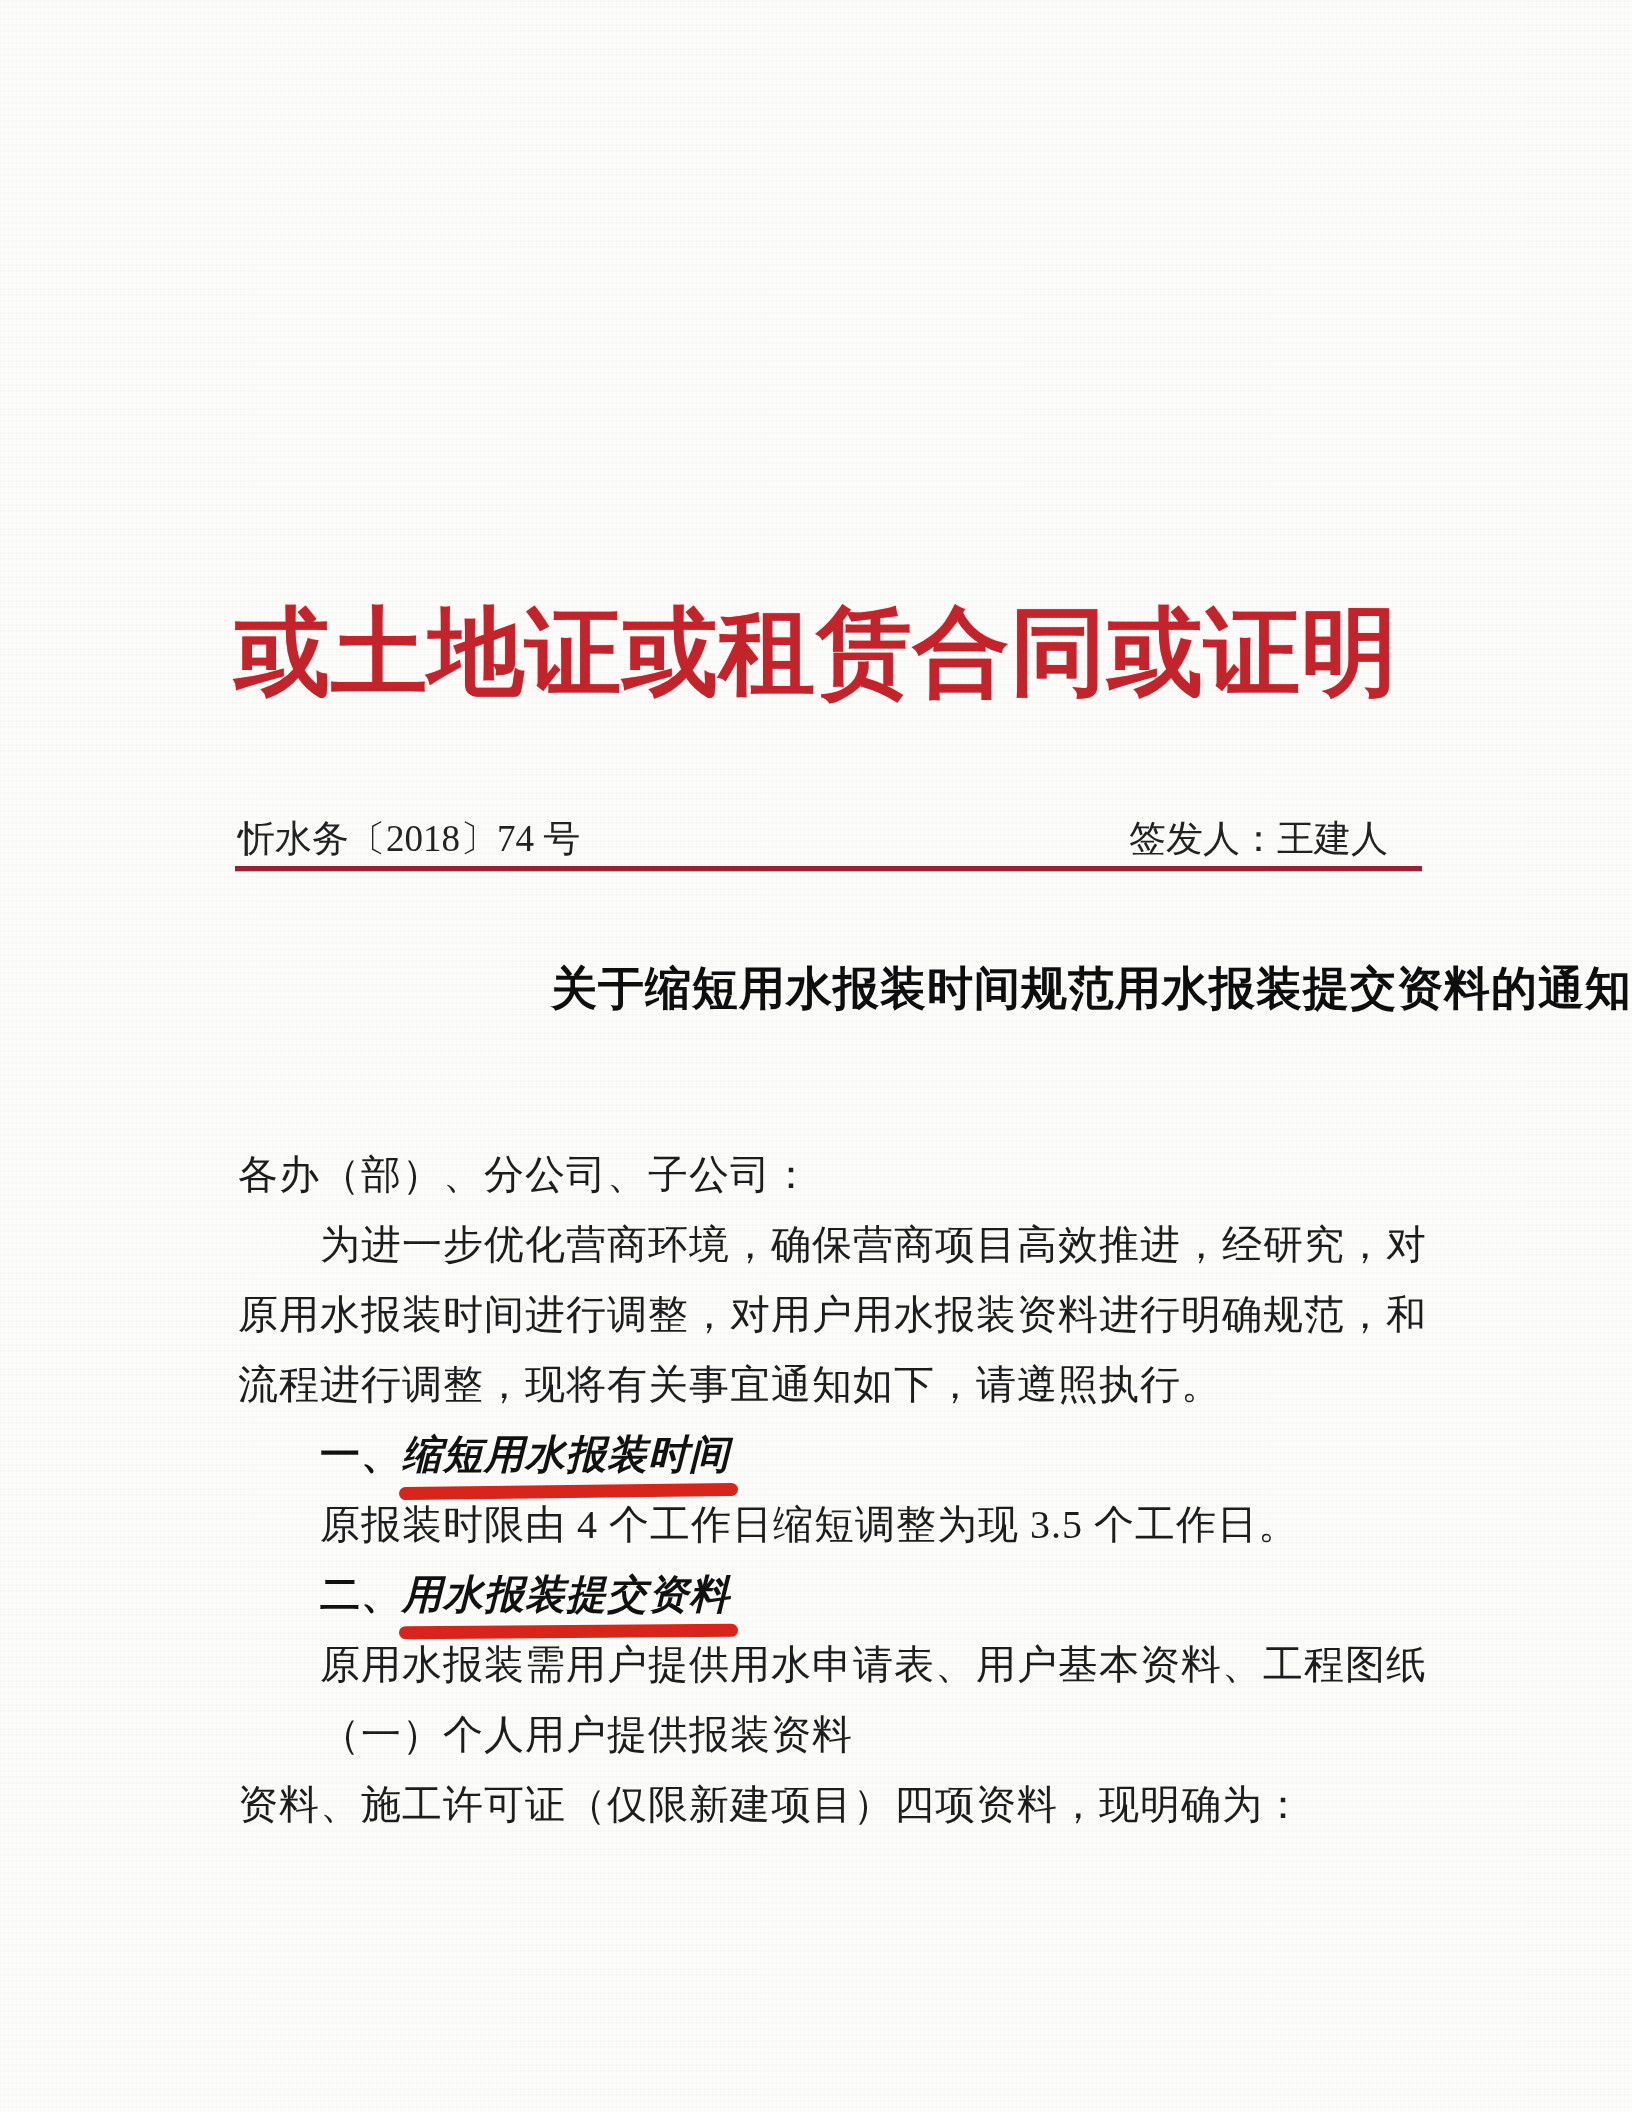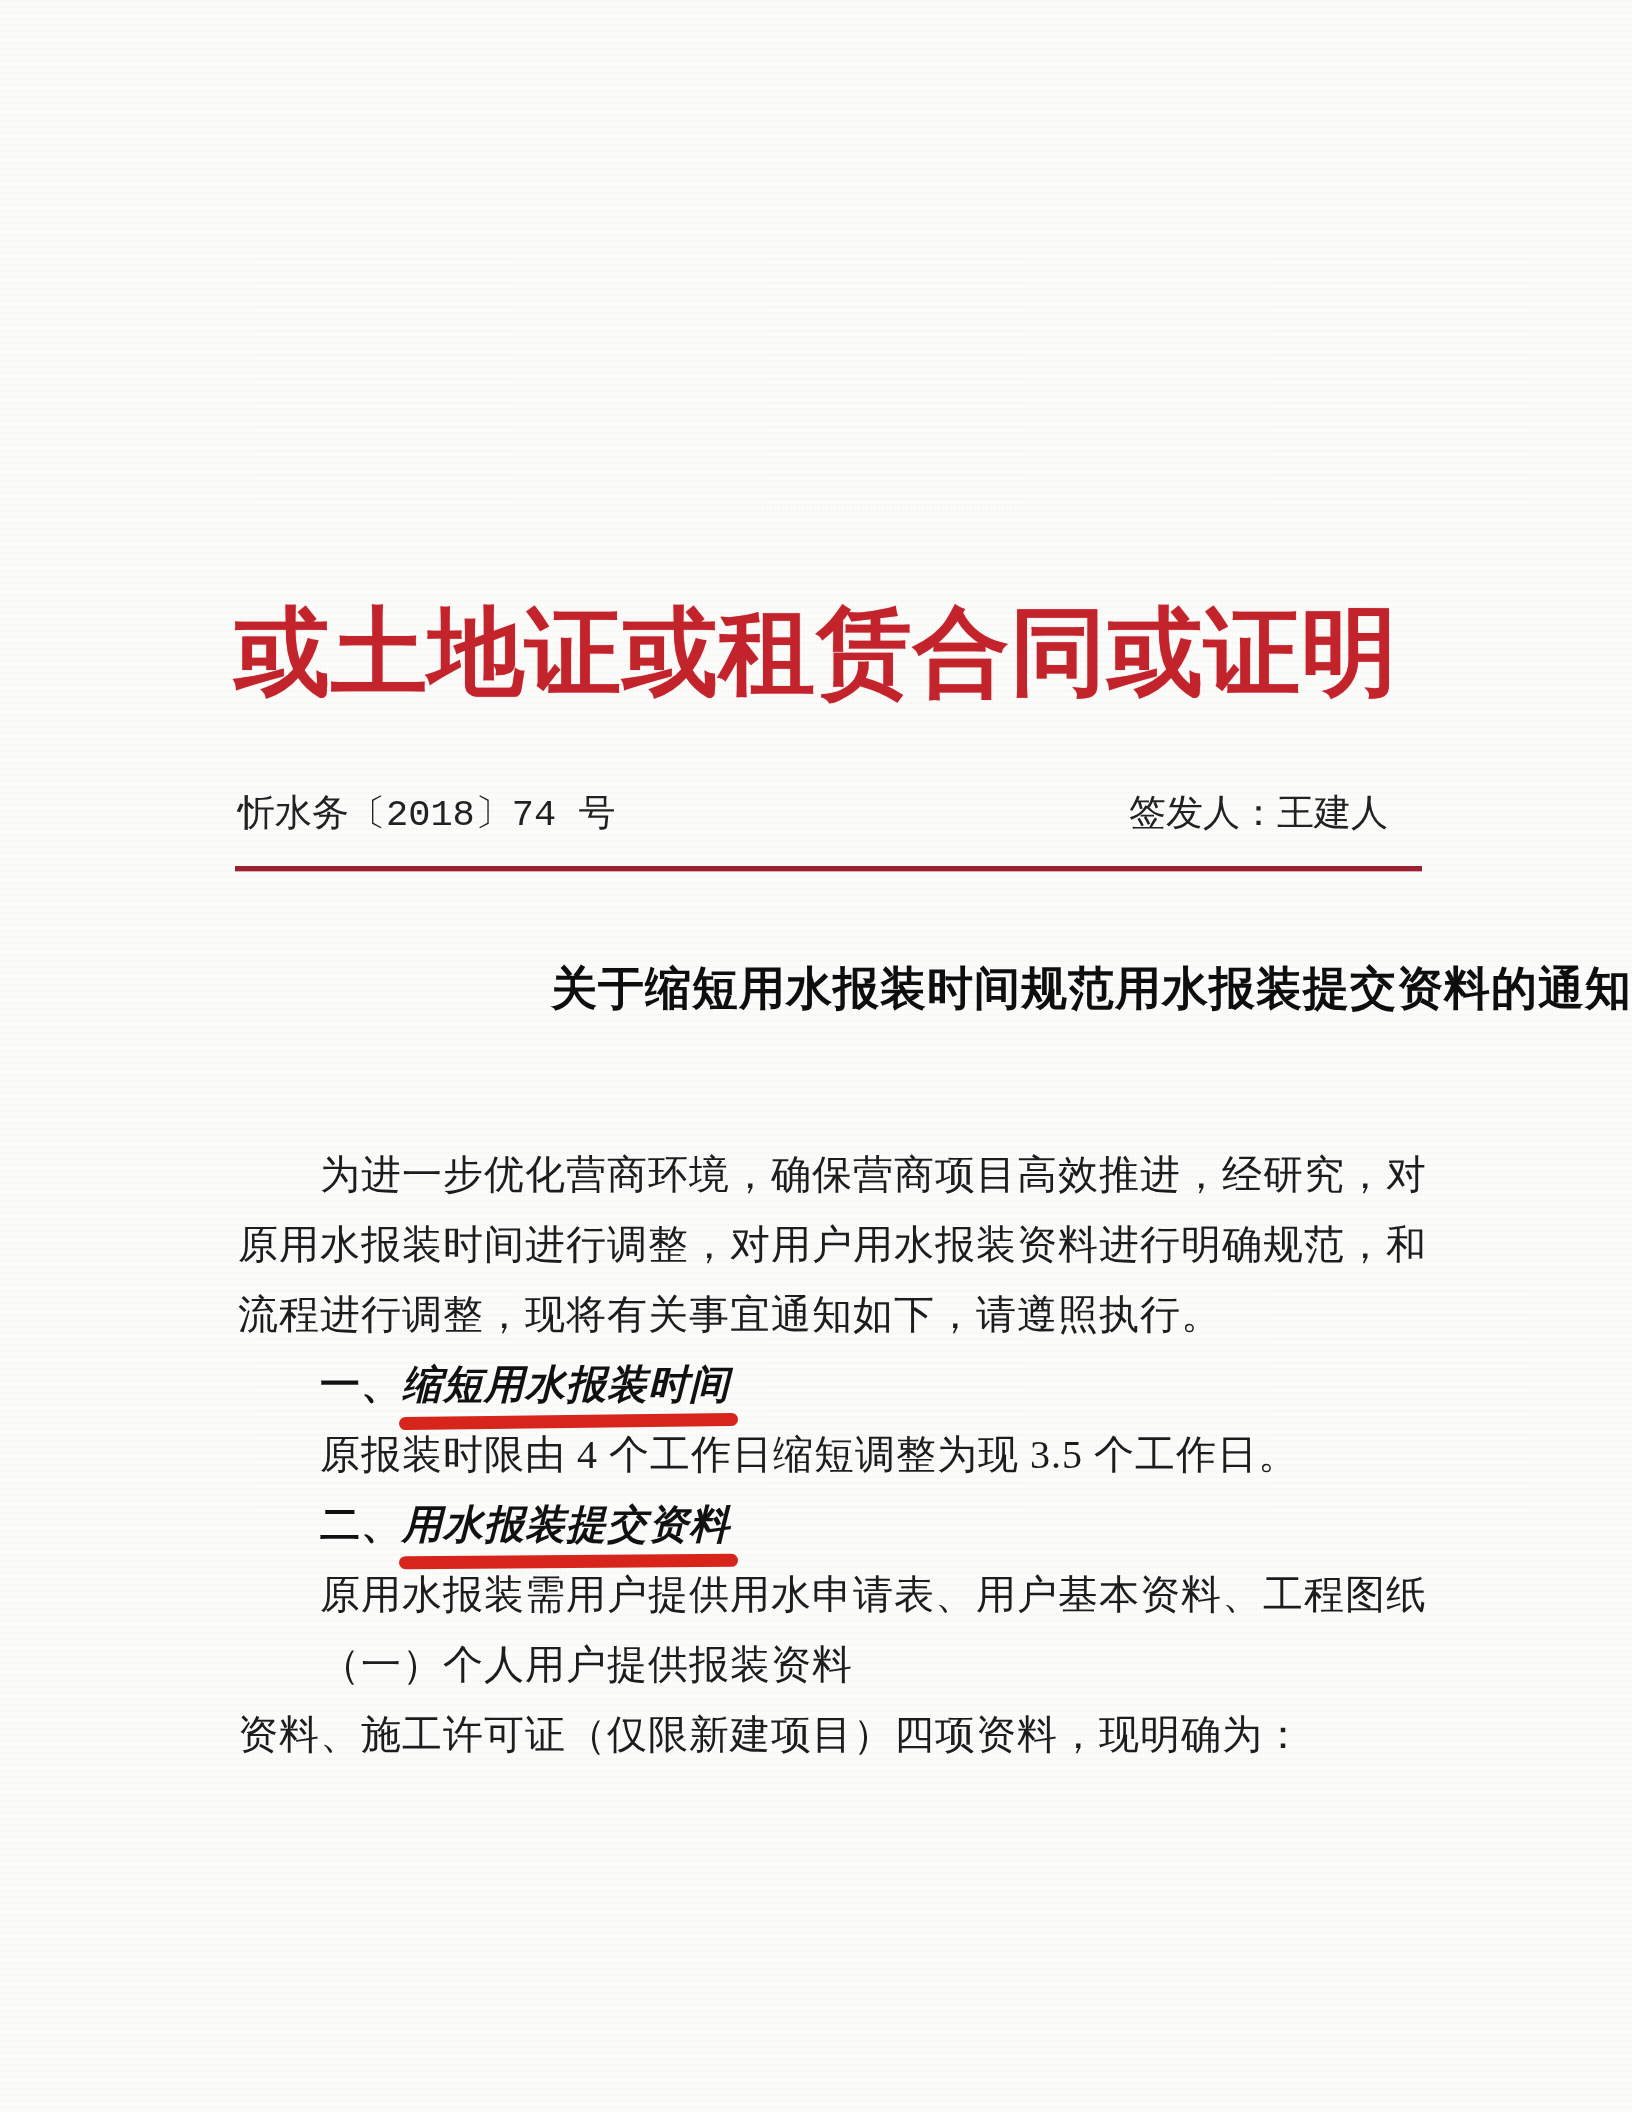--- a/index.html
+++ b/index.html
@@ -27,27 +27,26 @@
     font-size:96px;
     font-weight:900;
     letter-spacing:1px;
     color:var(--accent);
     line-height:130px;
     text-shadow:0 0 1px rgba(195,35,43,.6);
     white-space:nowrap;
   }
   .docnum-row{
     position:absolute;
-    top:788px;left:238px;width:1184px;
+    top:814px;left:238px;width:1184px;
     display:flex;
     justify-content:space-between;
     align-items:baseline;
     font-size:37px;
     color:#222;
-    font-family:Liberation Mono, monospace;
   }
   .docnum-row .issuer{margin-right:34px;}
   .red-rule{
     position:absolute;
     top:866px;left:235px;
     width:1187px;height:5px;
     background:var(--rule);
     box-shadow:0 1px 0 rgba(155,33,51,.35);
   }
   .doc-title{
@@ -99,20 +98,21 @@
 <div class="docnum-row">
   <span>忻水务〔2018〕74 号</span>
   <span class="issuer"><span>签发人：</span><span>王建人</span></span>
 </div>
 
 <div class="red-rule"></div>
 
 <div class="doc-title">关于缩短用水报装时间规范用水报装提交资料的通知</div>
 
 <div class="body-block">
+  <div class="line">各办（部）、分公司、子公司：</div>
   <div class="line indent-2">为进一步优化营商环境，确保营商项目高效推进，经研究，对</div>
   <div class="line">原用水报装时间进行调整，对用户用水报装资料进行明确规范，和</div>
   <div class="line">流程进行调整，现将有关事宜通知如下，请遵照执行。</div>
   <div class="line indent-2 heading"><span>一、</span><span class="hl tilt-a">缩短用水报装时间</span></div>
   <div class="line indent-2">原报装时限由 4 个工作日缩短调整为现 3.5 个工作日。</div>
   <div class="line indent-2 heading"><span>二、</span><span class="hl tilt-b">用水报装提交资料</span></div>
   <div class="line indent-2">原用水报装需用户提供用水申请表、用户基本资料、工程图纸</div>
   <div class="line indent-2">（一）个人用户提供报装资料</div>
   <div class="line">资料、施工许可证（仅限新建项目）四项资料，现明确为：</div>
 </div>

